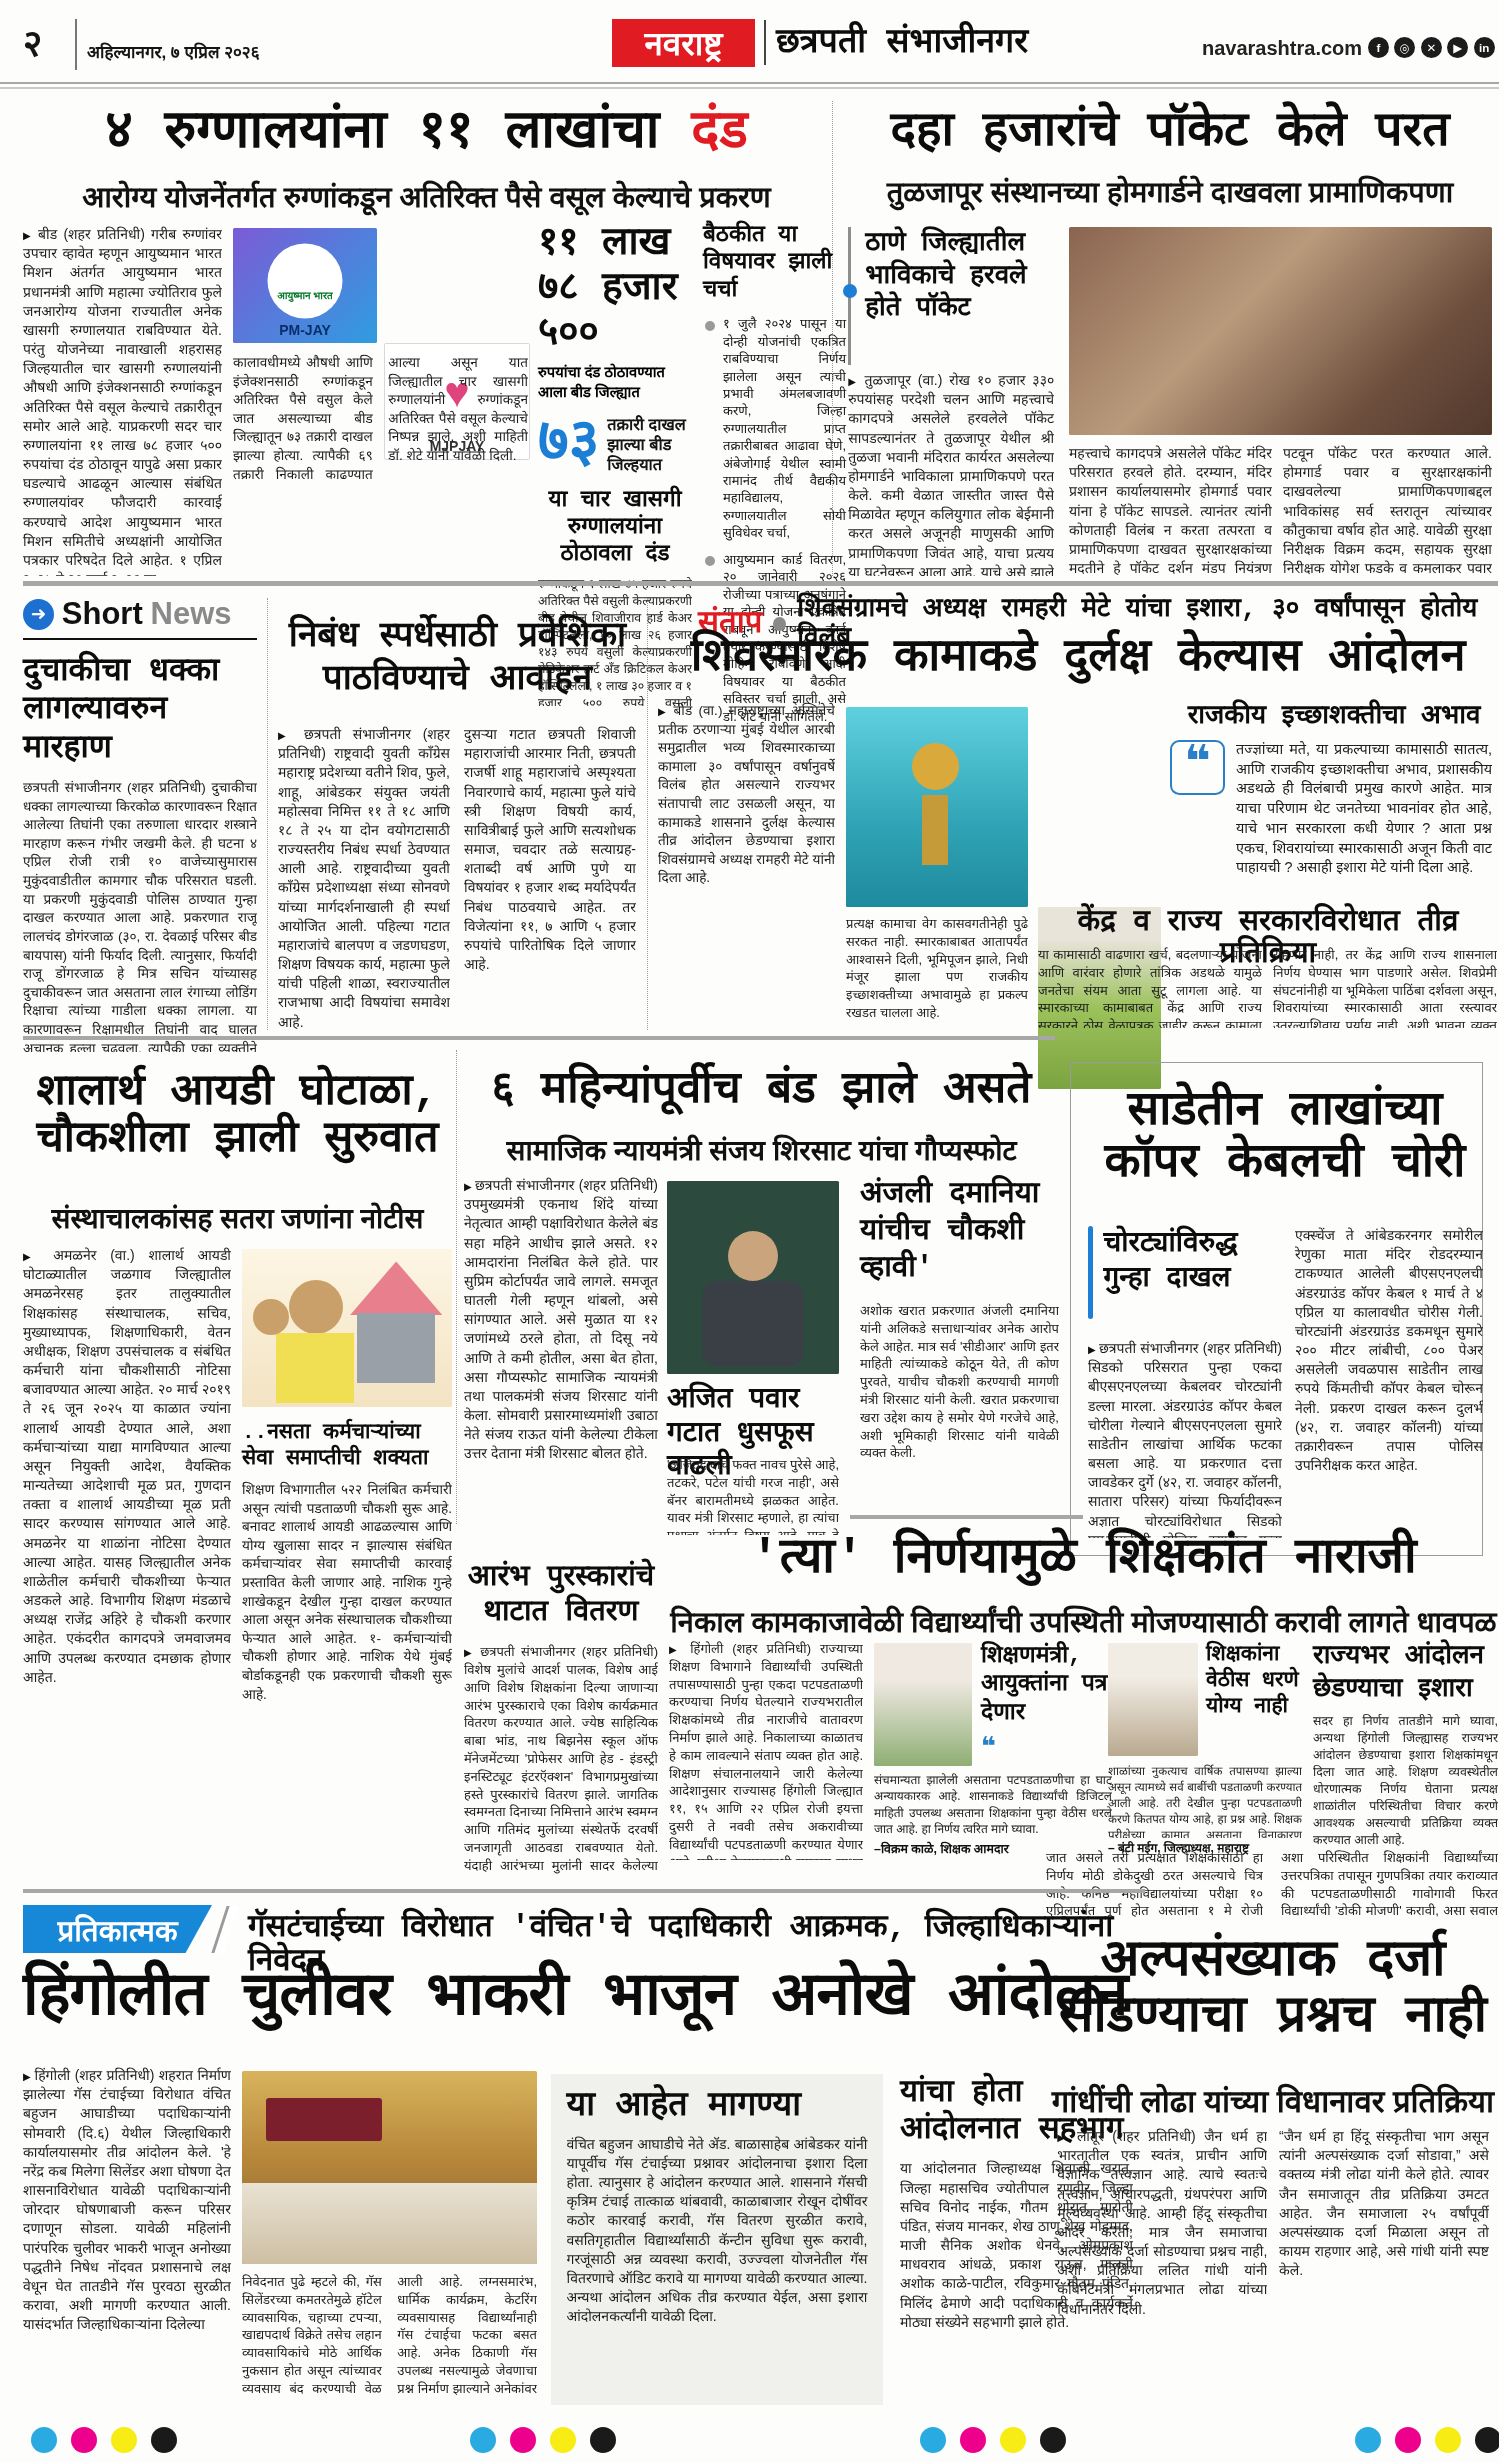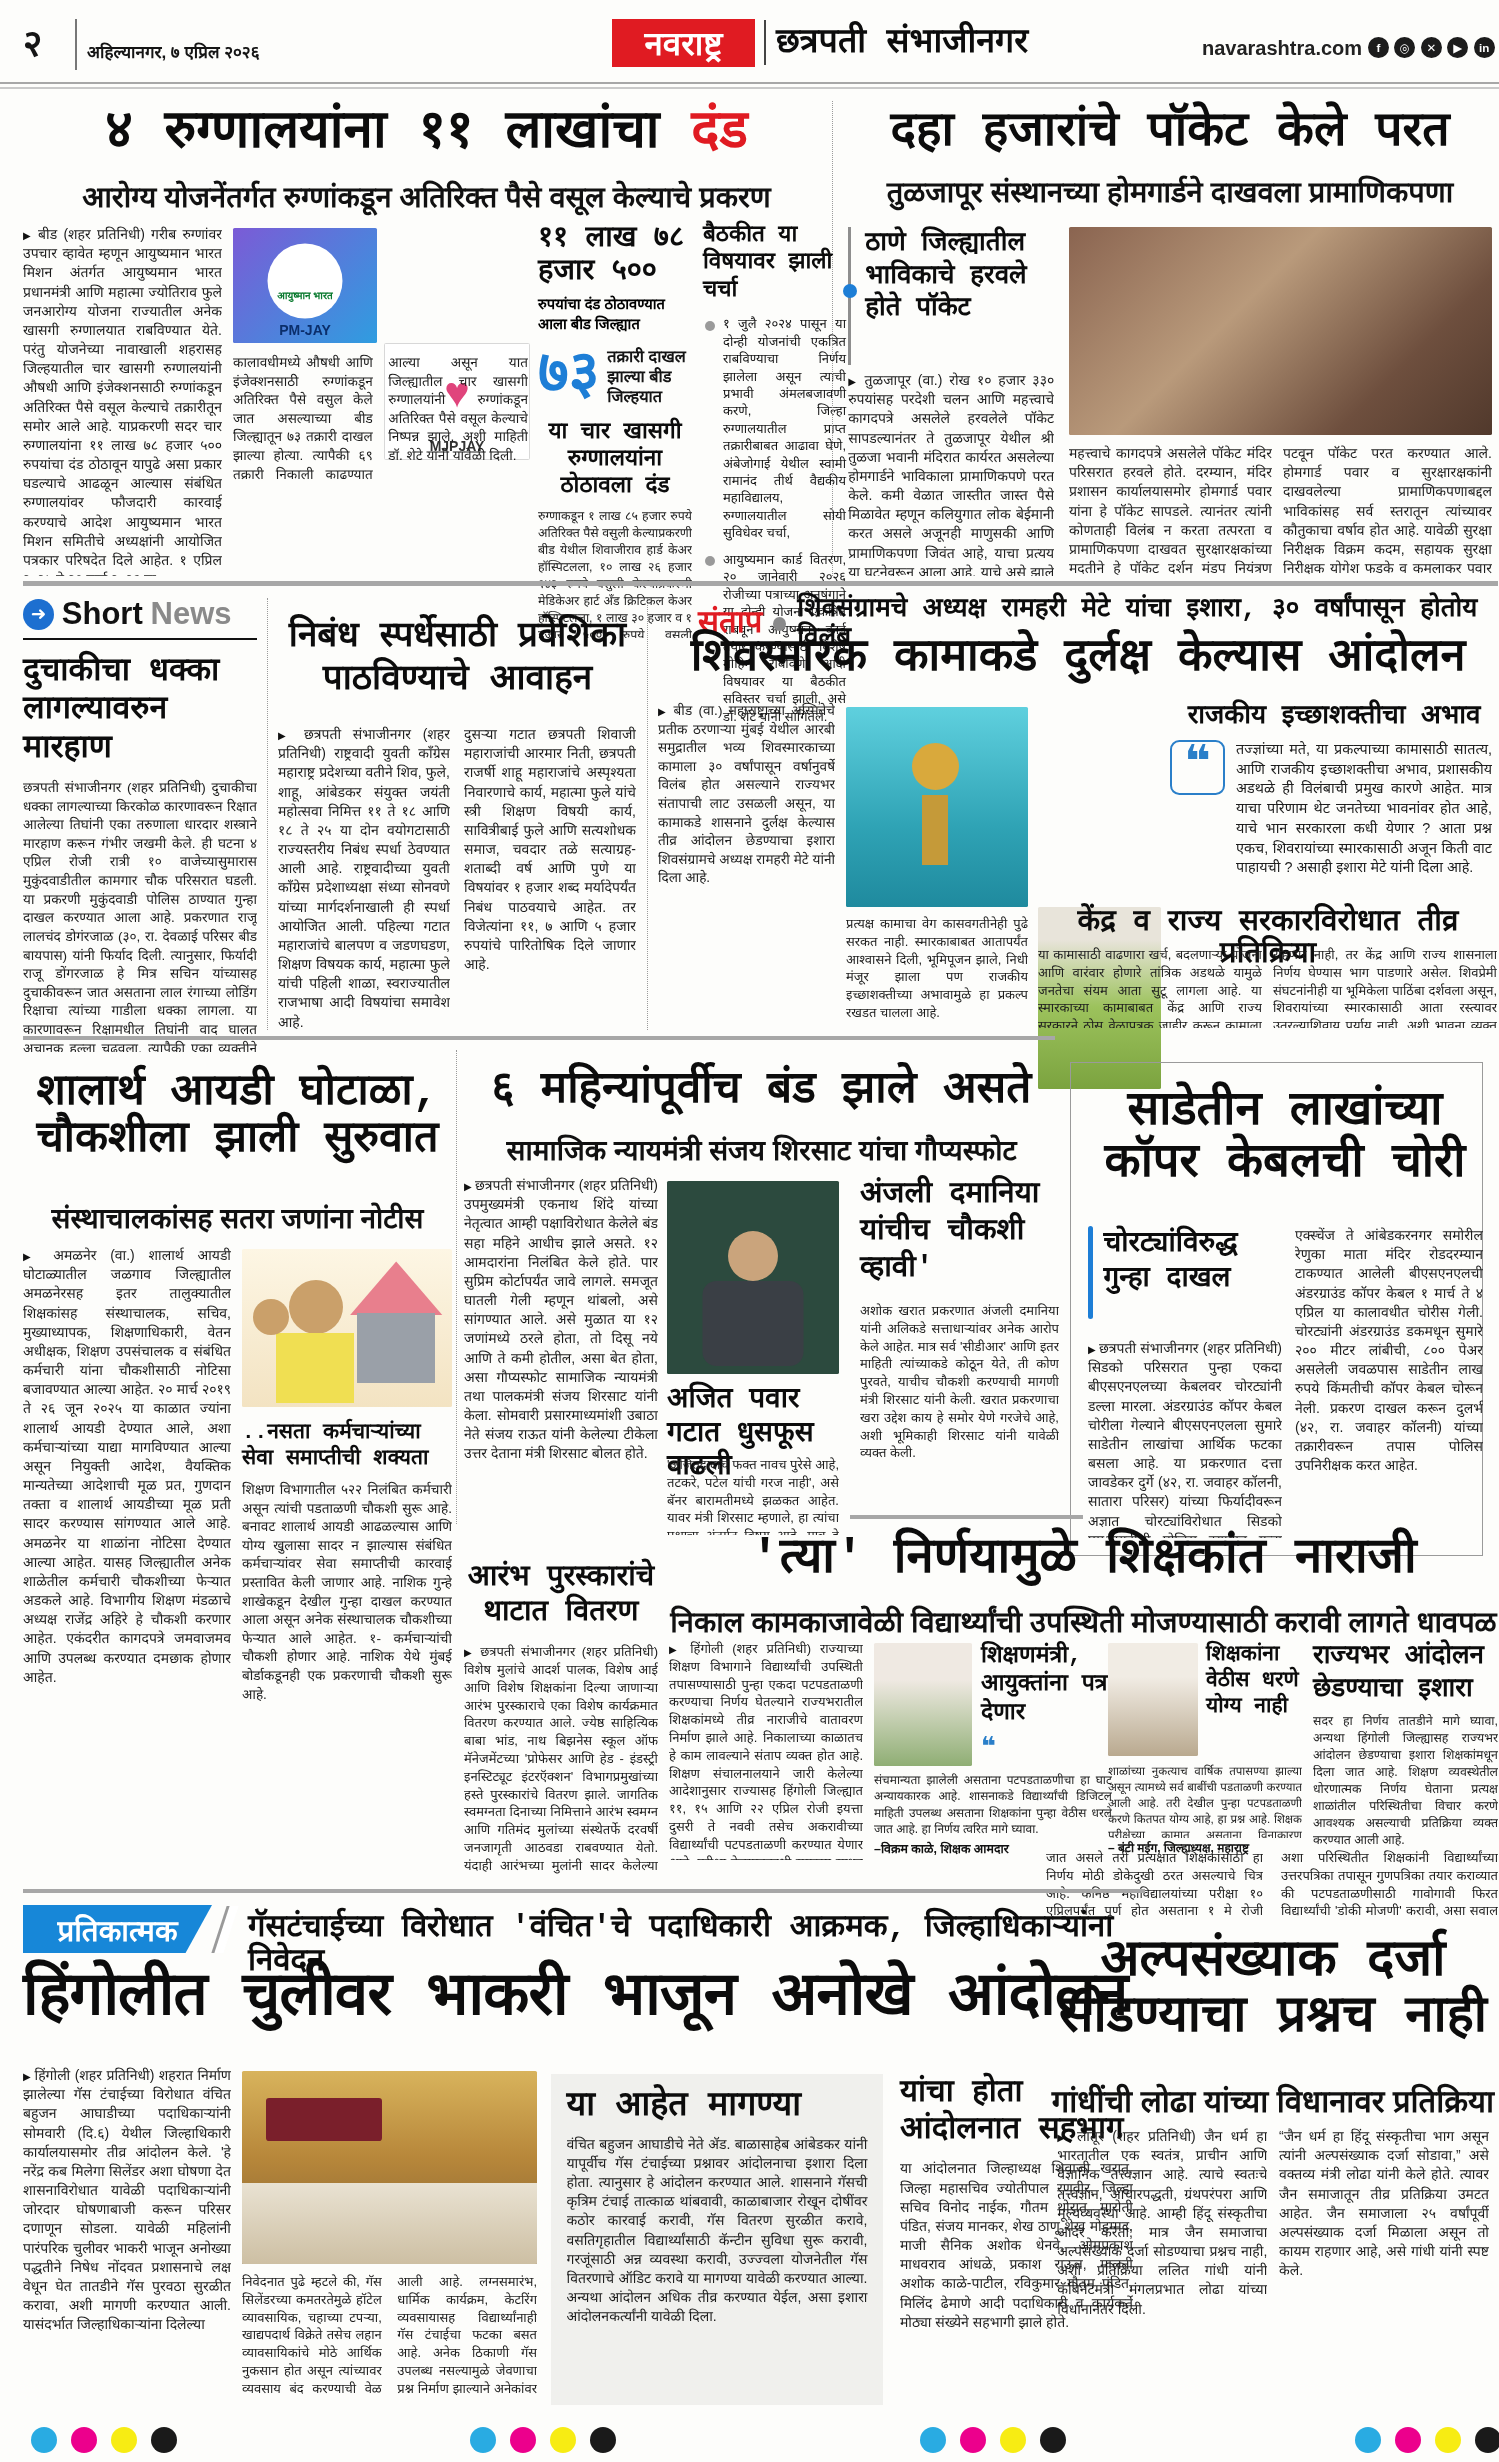--- a/index.html
+++ b/index.html
@@ -80,21 +80,21 @@
       <div class="logo-cap" style="color:#0b2e6b;">PM-JAY</div>
       <div style="position:absolute;top:52%;left:0;right:0;text-align:center;font-size:10px;font-weight:bold;color:#0a7a2f;">आयुष्मान भारत</div>
     </div>
     <div class="abs photo logo-mjpjay" style="left:361px;top:130px;width:144px;height:115px;">
       <div style="position:absolute;left:50%;top:42%;transform:translate(-50%,-50%);font-size:43px;color:#e0447c;">♥</div>
       <div class="logo-cap" style="color:#333;">MJPJAY</div>
     </div>
     <div class="body abs" style="left:210px;top:256px;width:295px;height:222px;columns:2;column-gap:15.5px;font-size:13.6px;">कालावधीमध्ये औषधी आणि इंजेक्शनसाठी रुग्णांकडून अतिरिक्त पैसे वसुल केले जात असल्याच्या बीड जिल्ह्यातून ७३ तक्रारी दाखल झाल्या होत्या. त्यापैकी ६९ तक्रारी निकाली काढण्यात आल्या असून यात जिल्ह्यातील चार खासगी रुग्णालयांनी रुग्णांकडून अतिरिक्त पैसे वसूल केल्याचे निष्पन्न झाले, अशी माहिती डॉ. शेटे यांनी यावेळी दिली.</div>
 
     <div class="abs" style="left:515px;top:124px;width:154px;height:354px;">
-      <div class="hl" style="font-size:29px;line-height:1.15;">११ लाख ७८ हजार ५००</div>
+      <div class="hl" style="font-size:39px;line-height:1.15;">११ लाख ७८ हजार ५००</div>
       <div style="font-size:14.7px;color:#000000;margin-top:4.7px;font-weight:bold;">रुपयांचा दंड ठोठावण्यात आला बीड जिल्ह्यात</div>
       <div style="margin-top:12.4px;display:flex;gap:7.8px;align-items:flex-start;">
         <span class="blue" style="font-size:59px;font-weight:bold;line-height:.9;">७३</span>
         <span style="font-size:16.3px;font-weight:bold;line-height:1.25;">तक्रारी दाखल झाल्या बीड जिल्हयात</span>
       </div>
       <div class="hl center" style="font-size:22.5px;margin-top:12.4px;line-height:1.2;">या चार खासगी रुग्णालयांना ठोठावला दंड</div>
       <div class="body" style="font-size:12.4px;margin-top:7.8px;height:130px;">रुग्णाकडून १ लाख ८५ हजार रुपये अतिरिक्त पैसे वसुली केल्याप्रकरणी बीड येथील शिवाजीराव हार्ड केअर हॉस्पिटलला, १० लाख २६ हजार १४३ रुपये वसुली केल्याप्रकरणी मेडिकेअर हार्ट अँड क्रिटिकल केअर हॉस्पिटलला, १ लाख ३० हजार व १ हजार ५०० रुपये वसुली केल्याप्रकरणी वेलनेस मल्टी स्पेशालिस्ट हॉस्पिटलला ३६ हजार ५०० रुपये, तर ७ हजार रुपये वसूल केल्याप्रकरणी जळगाव येथील संजीवनी हॉस्पिटलला दंड ठोठावण्यात आल्याची माहिती डॉ. शेटे यांनी दिली.</div>
     </div>
 
     <div class="abs" style="left:680px;top:124px;width:143px;height:354px;">

